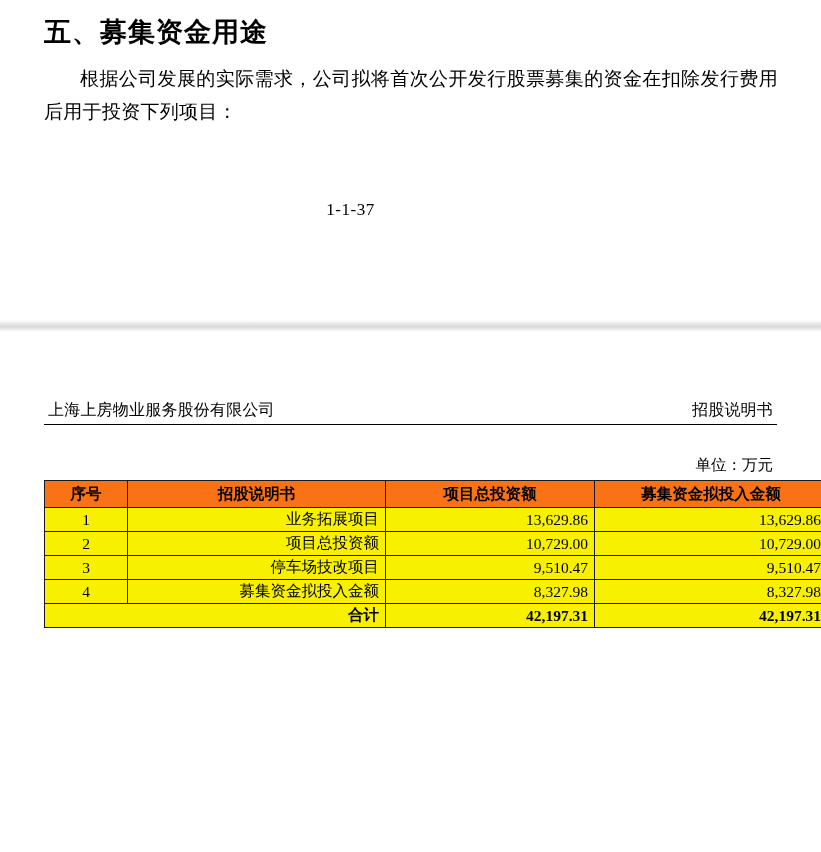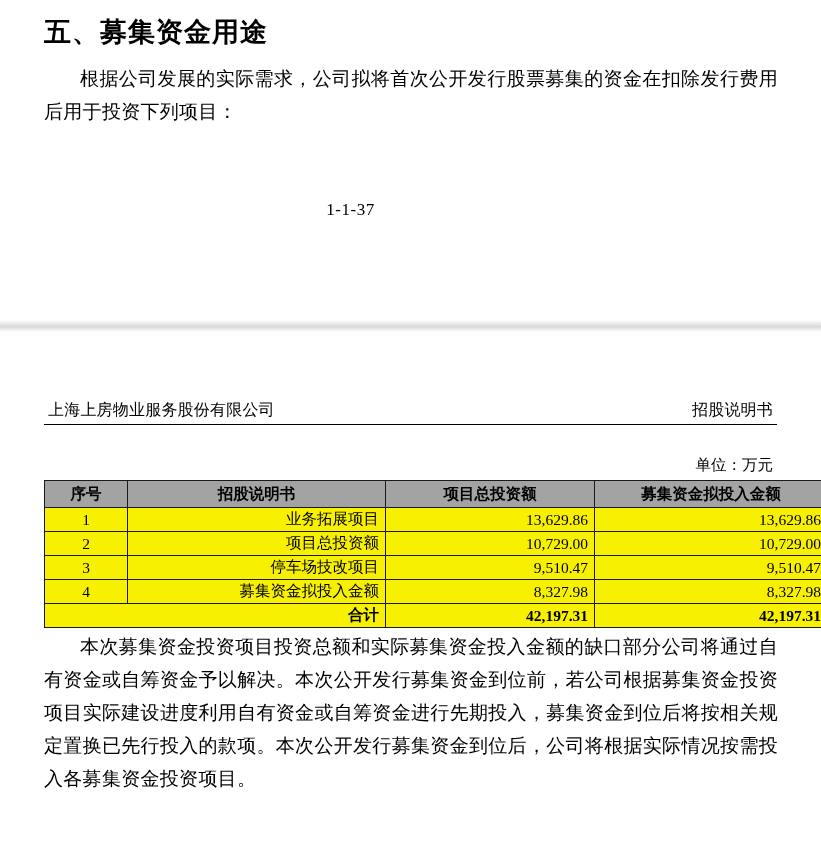--- a/index.html
+++ b/index.html
@@ -97,21 +97,21 @@
   table.fund-table th,
   table.fund-table td {
     border: 1px solid #1a1a1a;
     height: 23px;
     padding: 0 6px;
     font-weight: normal;
   }
   table.fund-table thead th {
     text-align: center;
     font-weight: bold;
-    background: #a3a3a3;
+    background: #f97316;
     height: 26px;
   }
   table.fund-table tbody td {
     background: #f7f000;
   }
   td.col-idx, th.col-idx { width: 70px; text-align: center; }
   td.col-name, th.col-name { width: 245px; text-align: right; }
   td.col-total, th.col-total { width: 196px; text-align: right; }
   td.col-raise, th.col-raise { width: 220px; text-align: right; }
   tr.total-row td {
@@ -182,15 +182,14 @@
         <td class="col-raise">8,327.98</td>
       </tr>
       <tr class="total-row">
         <td class="total-label" colspan="2">合计</td>
         <td class="col-total">42,197.31</td>
         <td class="col-raise">42,197.31</td>
       </tr>
     </tbody>
   </table>
 
-  <div class="para para-body">本次募集资金投资项目投资总额和实际募集资金投入金额的缺口部分公司将通过自有资金或自筹资金予以解决。本次公开发行募集资金到位前，若公司根据募集资金投资项目实际建设进度利用自有资金或自筹资金进行先期投入，募集资金到位后将按相关规定置换已先行投入的款项。本次公开发行募集资金到位后，公司将根据实际情况按需投入各募集资金投资项目。</div>
 
 </div>
 
 </body></html>

